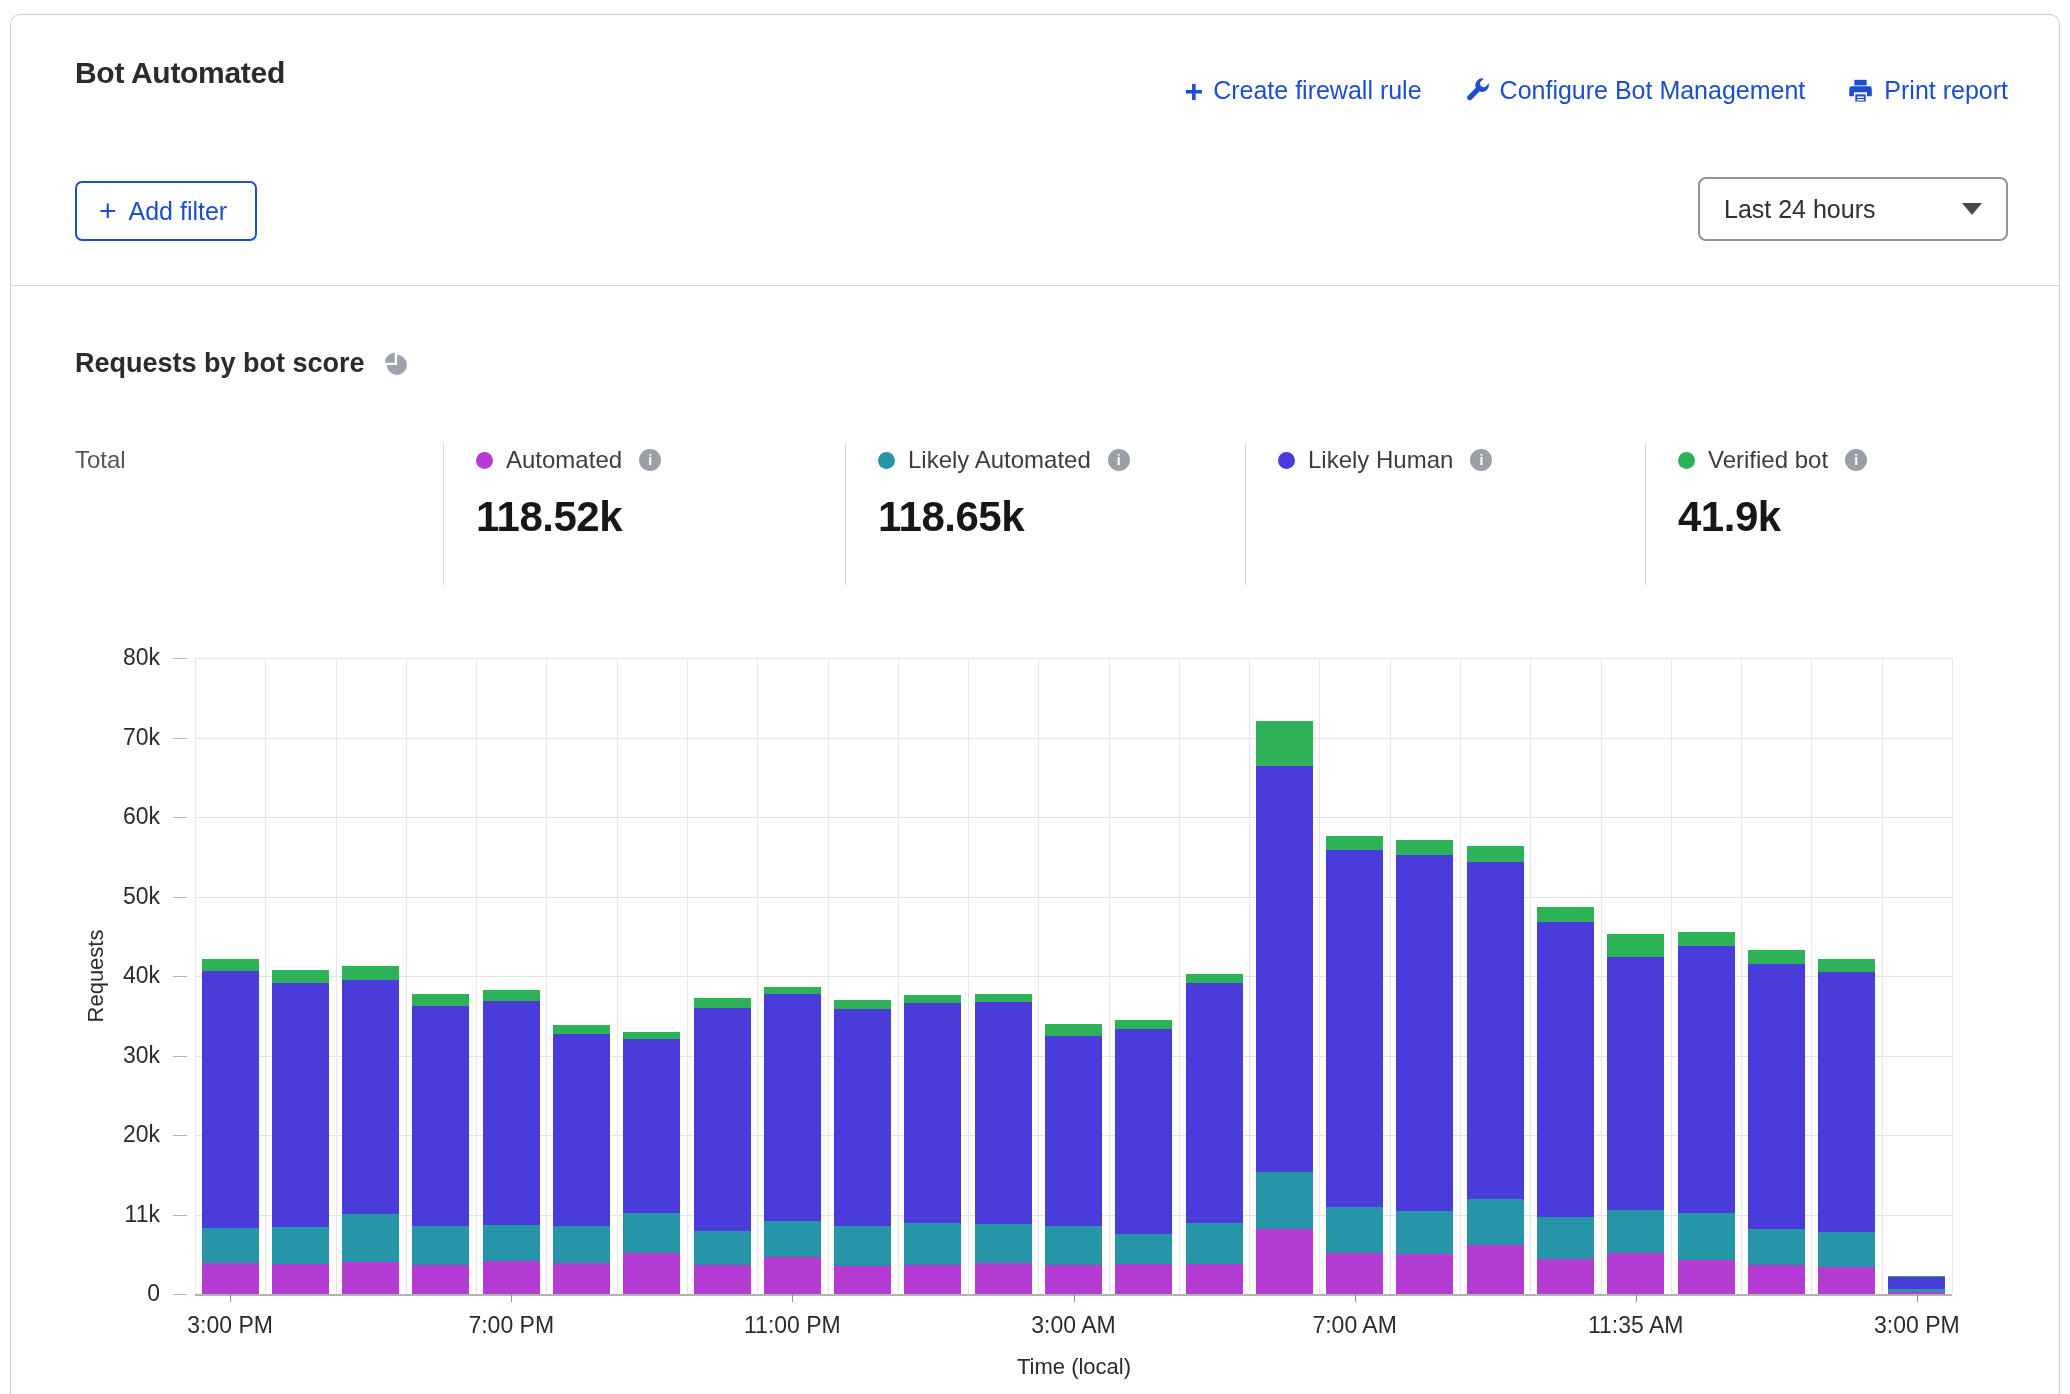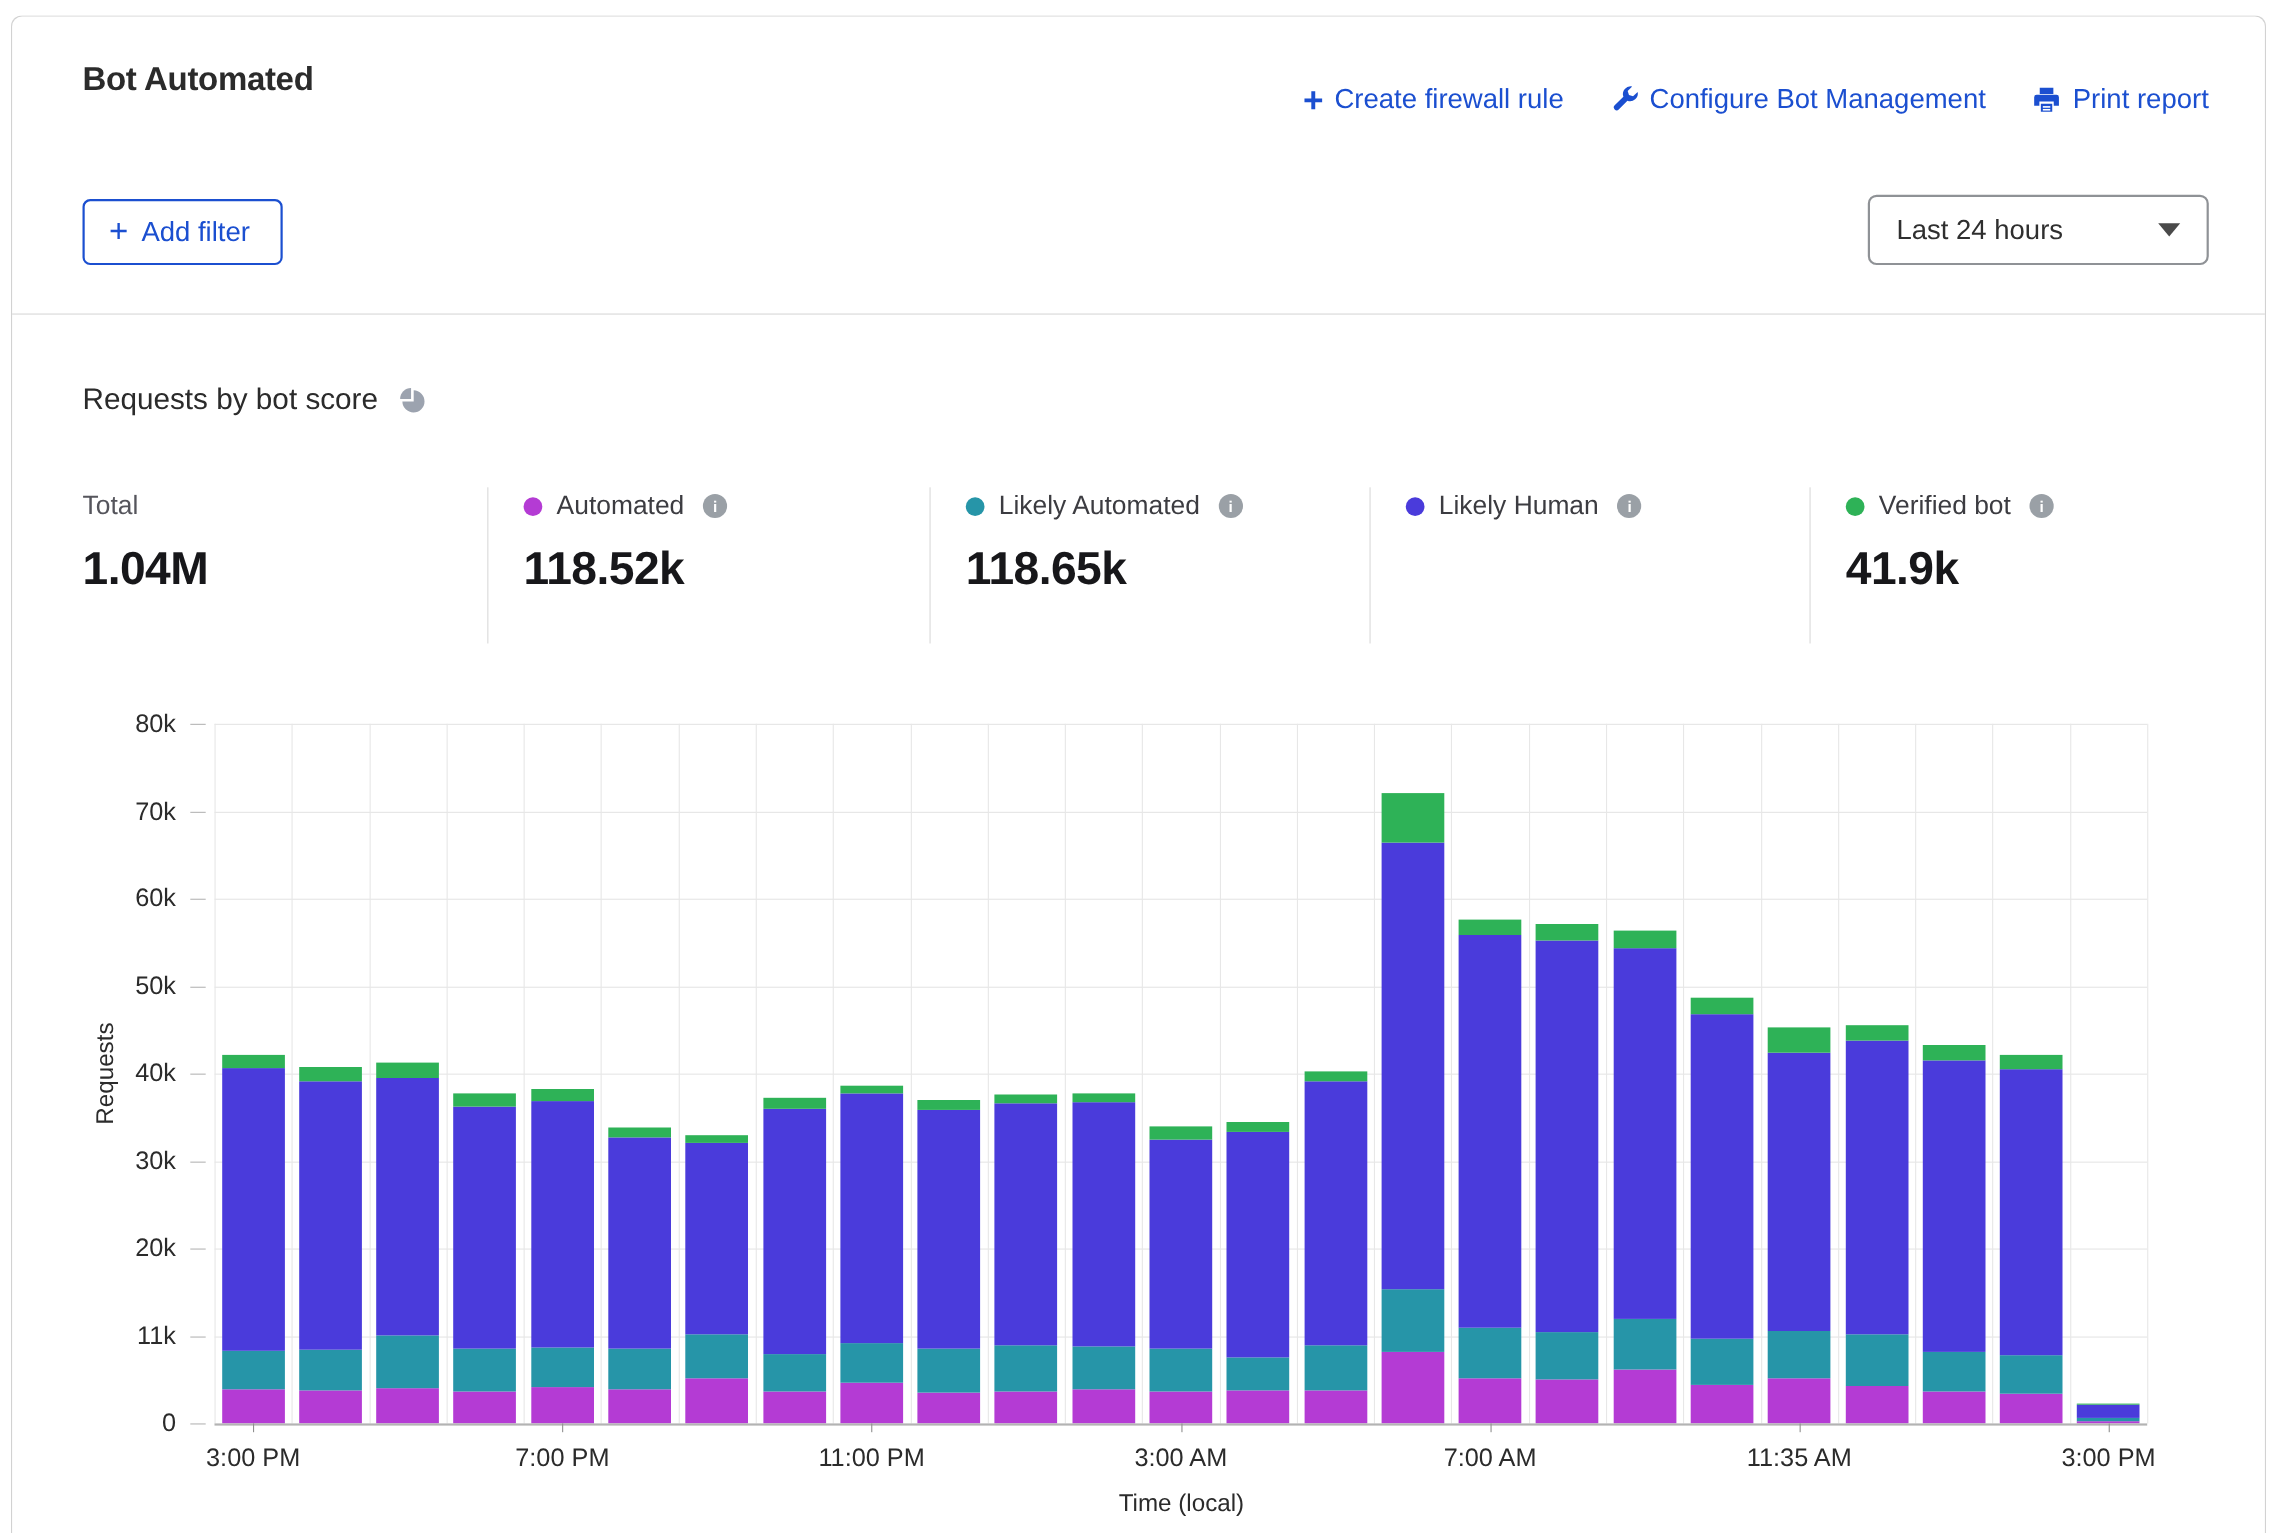--- a/index.html
+++ b/index.html
@@ -20,21 +20,21 @@
           display:flex; align-items:center; gap:12px; background:#fff; border:2px solid #1b4fd0;
           border-radius:7px; color:#1b4fd0; font-size:25px; cursor:pointer;
           font-family:"Liberation Sans", sans-serif; }
   .btn-add-filter .plus-glyph { font-size:30px; font-weight:500; }
   .select { position:absolute; left:1698px; top:177px; width:310px; height:64px;
           border:2px solid #8f9296; border-radius:8px; background:#fff; display:flex;
           align-items:center; padding:0 24px; font-size:25px; color:#2f2f2f; cursor:pointer; }
   .select .caret { margin-left:auto; width:0; height:0; border-left:10px solid transparent;
           border-right:10px solid transparent; border-top:12px solid #4a4a4a; }
   .section-title-row { position:absolute; left:75px; top:348px; display:flex; align-items:center; gap:18px; }
-  .section-title { font-size:27px; font-weight:400; color:#2b2b2b; }
+  .section-title { font-size:27px; font-weight:700; color:#2b2b2b; }
   .stats { position:absolute; left:75px; top:443px; display:flex; height:142px; }
   .stat { padding-right:0; }
   .stat + .stat { border-left:1px solid #d9d9d9; padding-left:32px; }
   .stat-0 { width:368px; } .stat-1 { width:402px; } .stat-2 { width:400px; } .stat-3 { width:400px; }
   .stat-label-row { display:flex; align-items:center; gap:13px; height:30px; margin-top:2px; }
   .stat-label { font-size:24px; color:#3c3c41; }
   .stat-label-plain { font-size:24px; color:#55555c; }
   .dot { width:17px; height:17px; border-radius:50%; flex:0 0 auto; }
   .info-icon { width:22px; height:22px; border-radius:50%; background:#9aa0a6; color:#fff;
           font-size:14px; font-weight:700; display:flex; align-items:center; justify-content:center;
@@ -111,21 +111,20 @@
       <path d="M10.8 1.6A9.2 9.2 0 0 0 1.6 10.8h9.2V1.6z"></path>
     </svg>
   </span>
 </div>
 
 <div class="stats">
   <div class="stat stat-0">
     <div class="stat-label-row">
       <span class="stat-label-plain">Total</span>
     </div>
-    <div class="stat-value">1.04M</div>
   </div>
   <div class="stat stat-1">
     <div class="stat-label-row">
       <span class="dot" style="background-color: rgb(180, 59, 212);"></span>
       <span class="stat-label">Automated</span>
       <span class="info-icon">i</span>
     </div>
     <div class="stat-value">118.52k</div>
   </div>
   <div class="stat stat-2">

